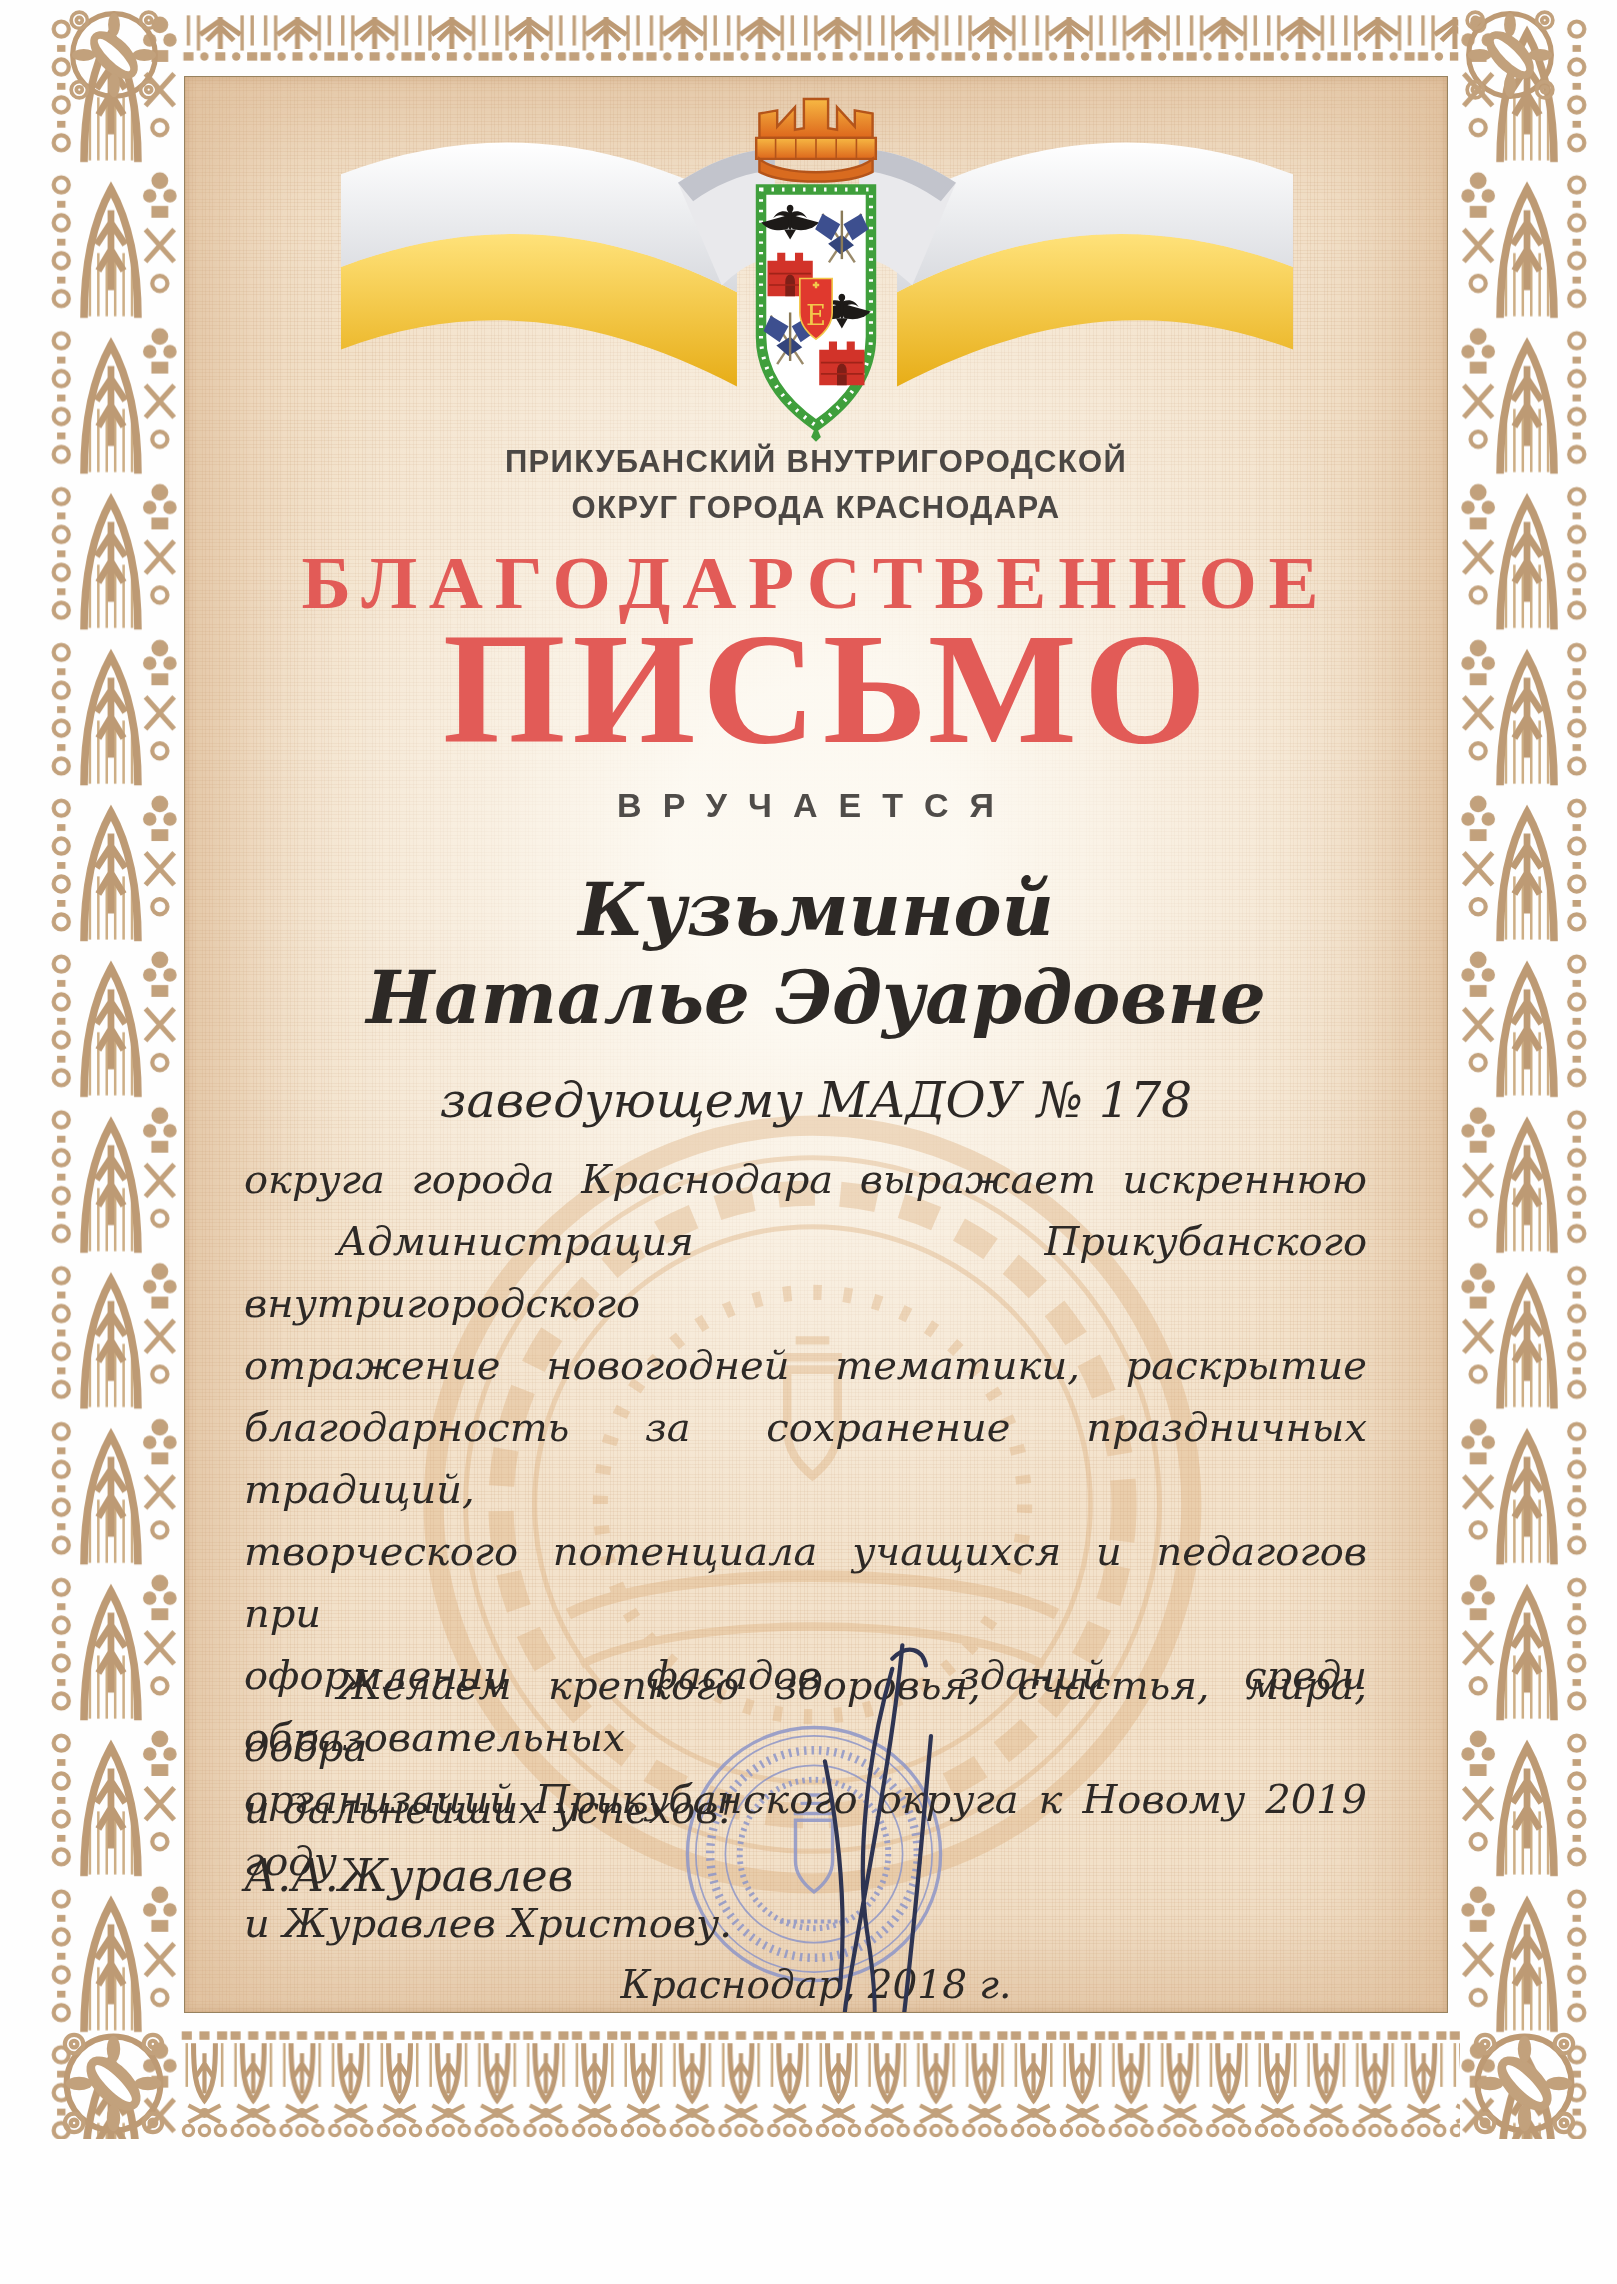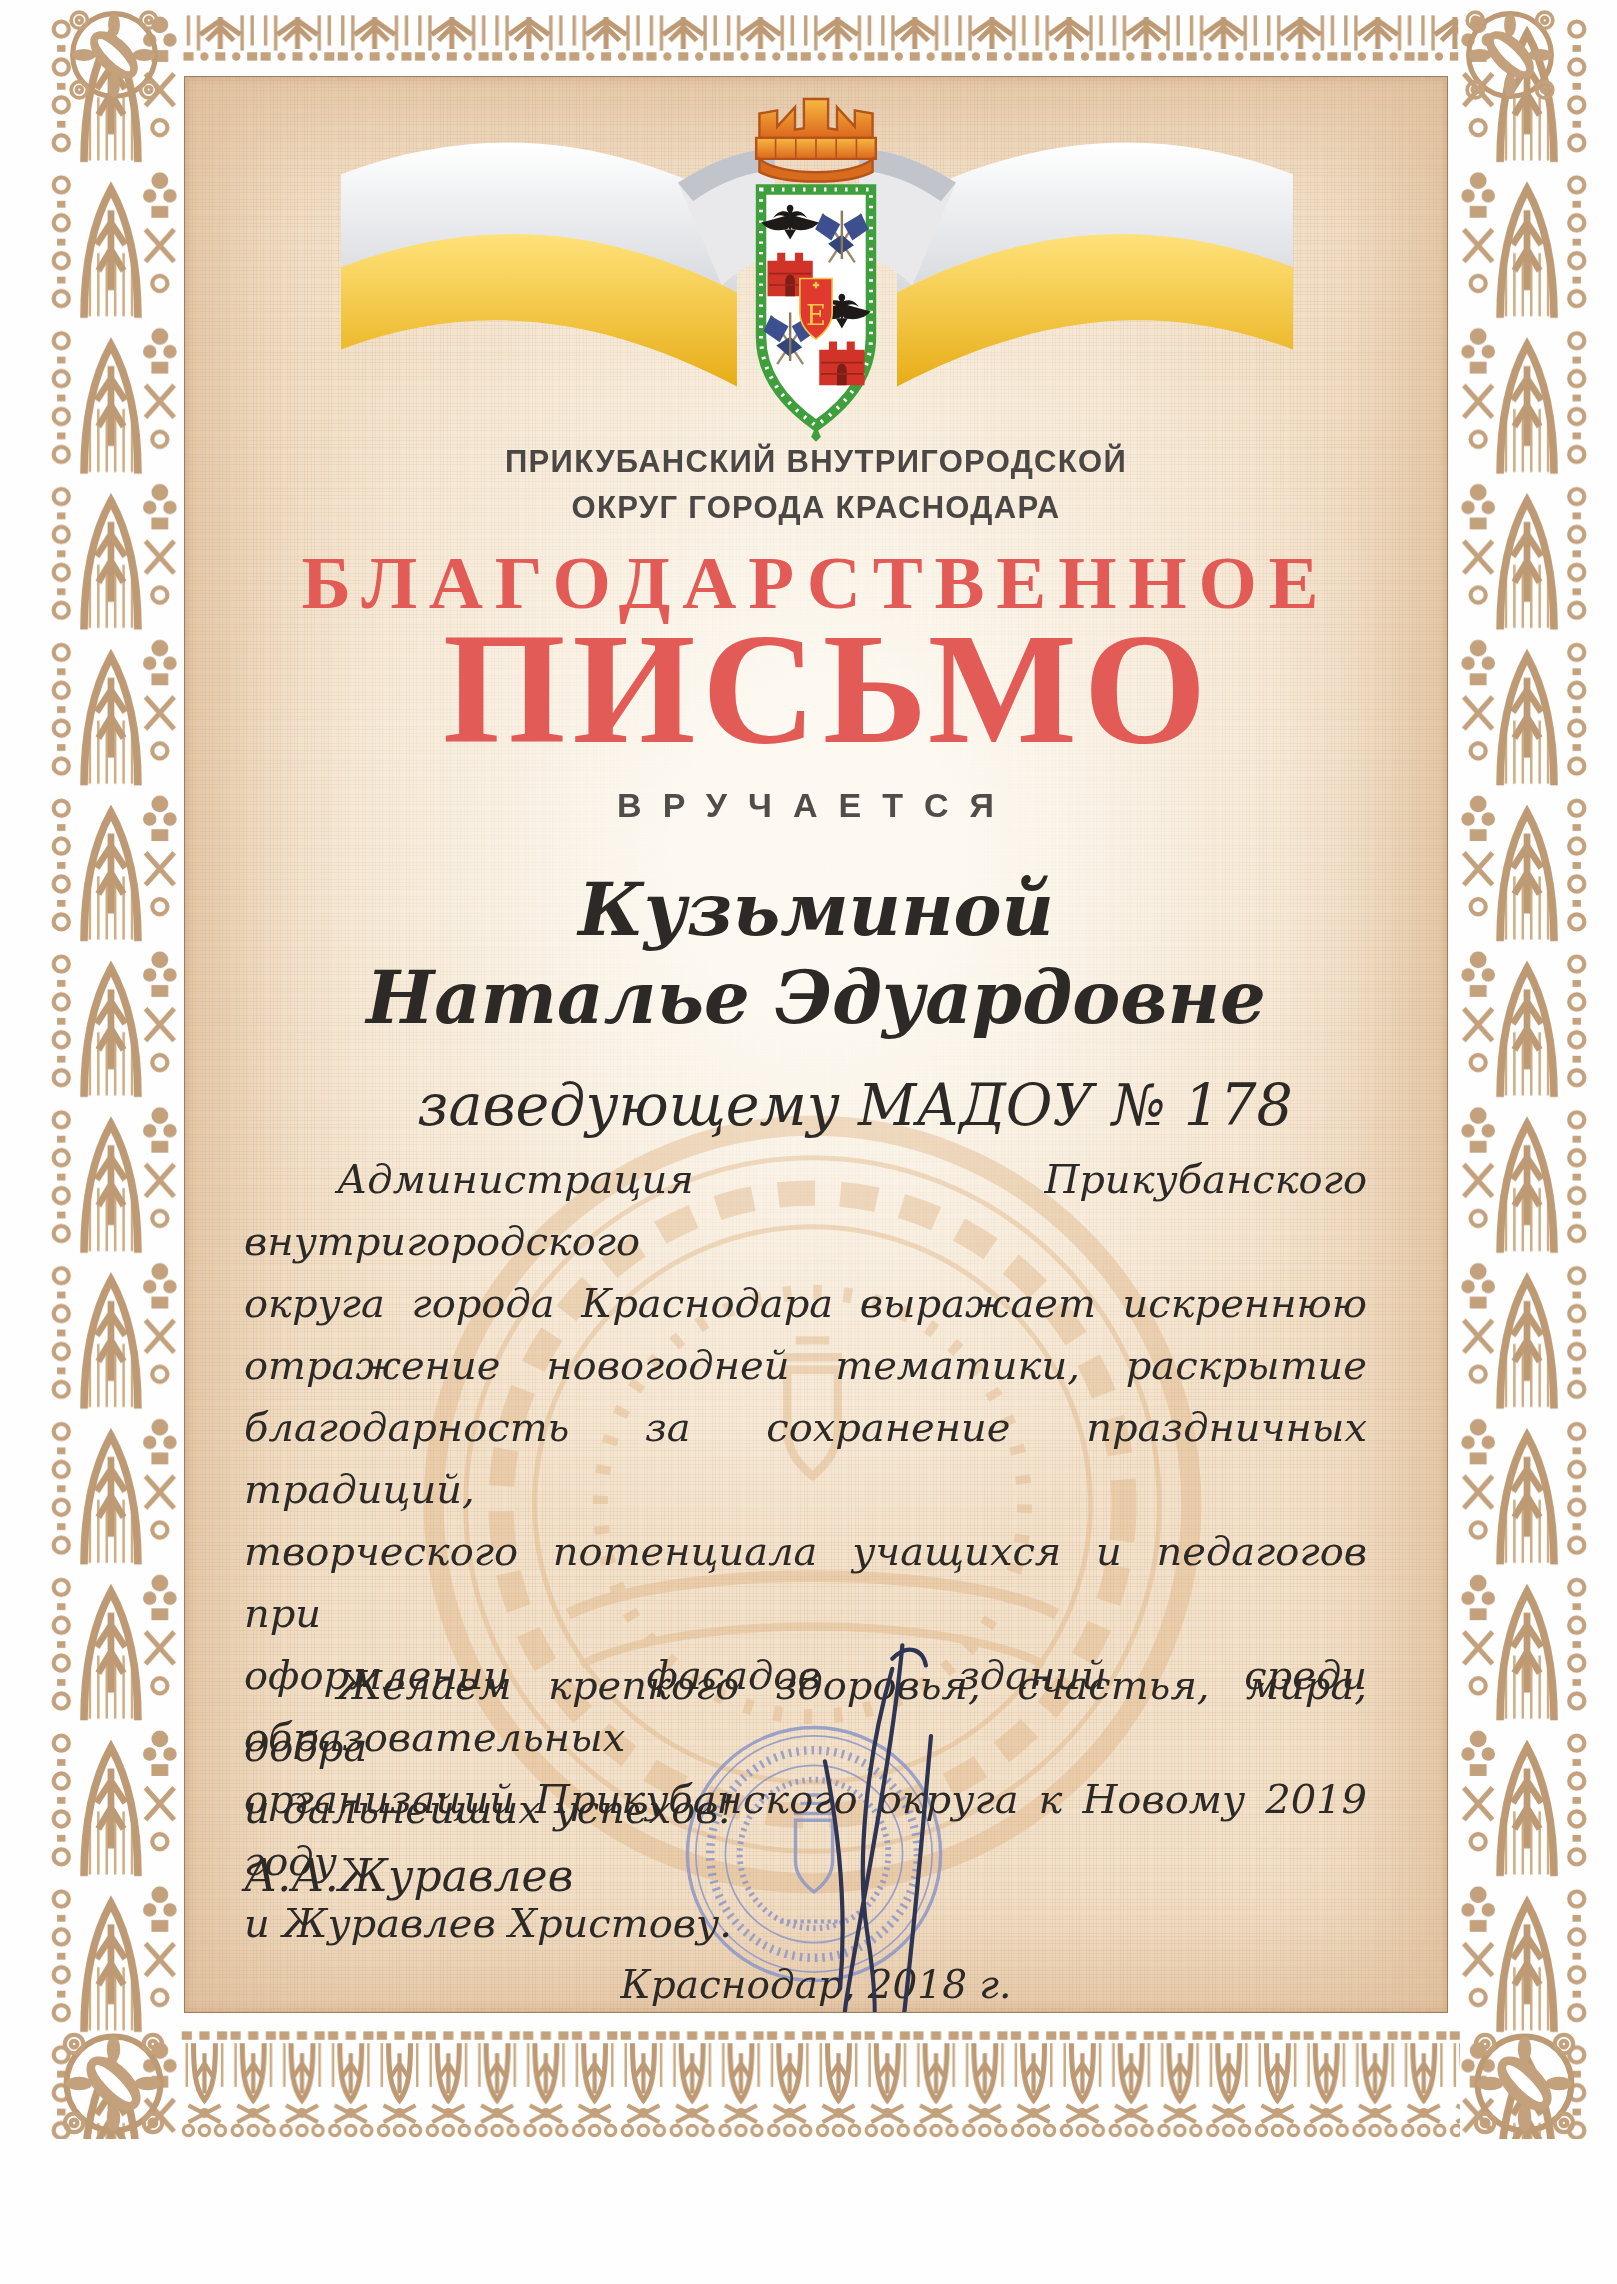--- a/index.html
+++ b/index.html
@@ -29,21 +29,21 @@
     font-family:"Liberation Serif",serif;font-weight:bold;color:#e25b57;
     font-size:75px;letter-spacing:11.8px;line-height:81px;
   }
   .title-word2{
     font-family:"Liberation Serif",serif;font-weight:bold;color:#e25b57;
     font-size:158px;letter-spacing:6.7px;line-height:165px;padding-left:12px;
   }
   .presented{font-size:34px;letter-spacing:21px;color:#4f4c49;font-weight:bold;}
   .script{font-family:"DejaVu Serif","Liberation Serif",serif;font-style:italic;color:#2d2926;}
   .name-line{font-size:72px;line-height:86px;font-weight:bold;}
-  .role-line{font-size:57px;margin-left:39px;}
+  .role-line{font-size:49px;}
   .body-block{left:59px;right:80px;position:absolute;}
   .body-line{
     font-size:40px;line-height:62px;
     text-align:justify;text-align-last:justify;white-space:normal;
   }
   .body-line.first{text-indent:93px;}
   .body-line.last{text-align-last:left;}
   .sig-row{display:flex;justify-content:space-between;align-items:baseline;font-size:44px;}
   .city-line{font-size:39px;}
   .wm{opacity:.38;}
@@ -301,22 +301,22 @@
       <div class="abs centered title-word2" style="top:529px">ПИСЬМО</div>
 
       <div class="abs centered presented" style="top:709px">ВРУЧАЕТСЯ</div>
 
       <div class="abs centered script name-line" style="top:790px">Кузьминой</div>
       <div class="abs centered script name-line" style="top:878px">Наталье Эдуардовне</div>
 
       <div class="abs centered script role-line" style="top:995px">заведующему МАДОУ № 178</div>
 
       <div class="body-block script" style="top:1071px">
+        <div class="body-line">округа города Краснодара выражает искреннюю</div>
         <div class="body-line first">Администрация Прикубанского внутригородского</div>
-        <div class="body-line">округа города Краснодара выражает искреннюю</div>
         <div class="body-line">отражение новогодней тематики, раскрытие</div>
         <div class="body-line">благодарность за сохранение праздничных традиций,</div>
         <div class="body-line">творческого потенциала учащихся и педагогов при</div>
         <div class="body-line">оформлении фасадов зданий среди образовательных</div>
         <div class="body-line">организаций Прикубанского округа к Новому 2019 году</div>
         <div class="body-line last">и Журавлев Христову.</div>
       </div>
 
       <div class="body-block script" style="top:1577px">
         <div class="body-line first">Желаем крепкого здоровья, счастья, мира, добра</div>

